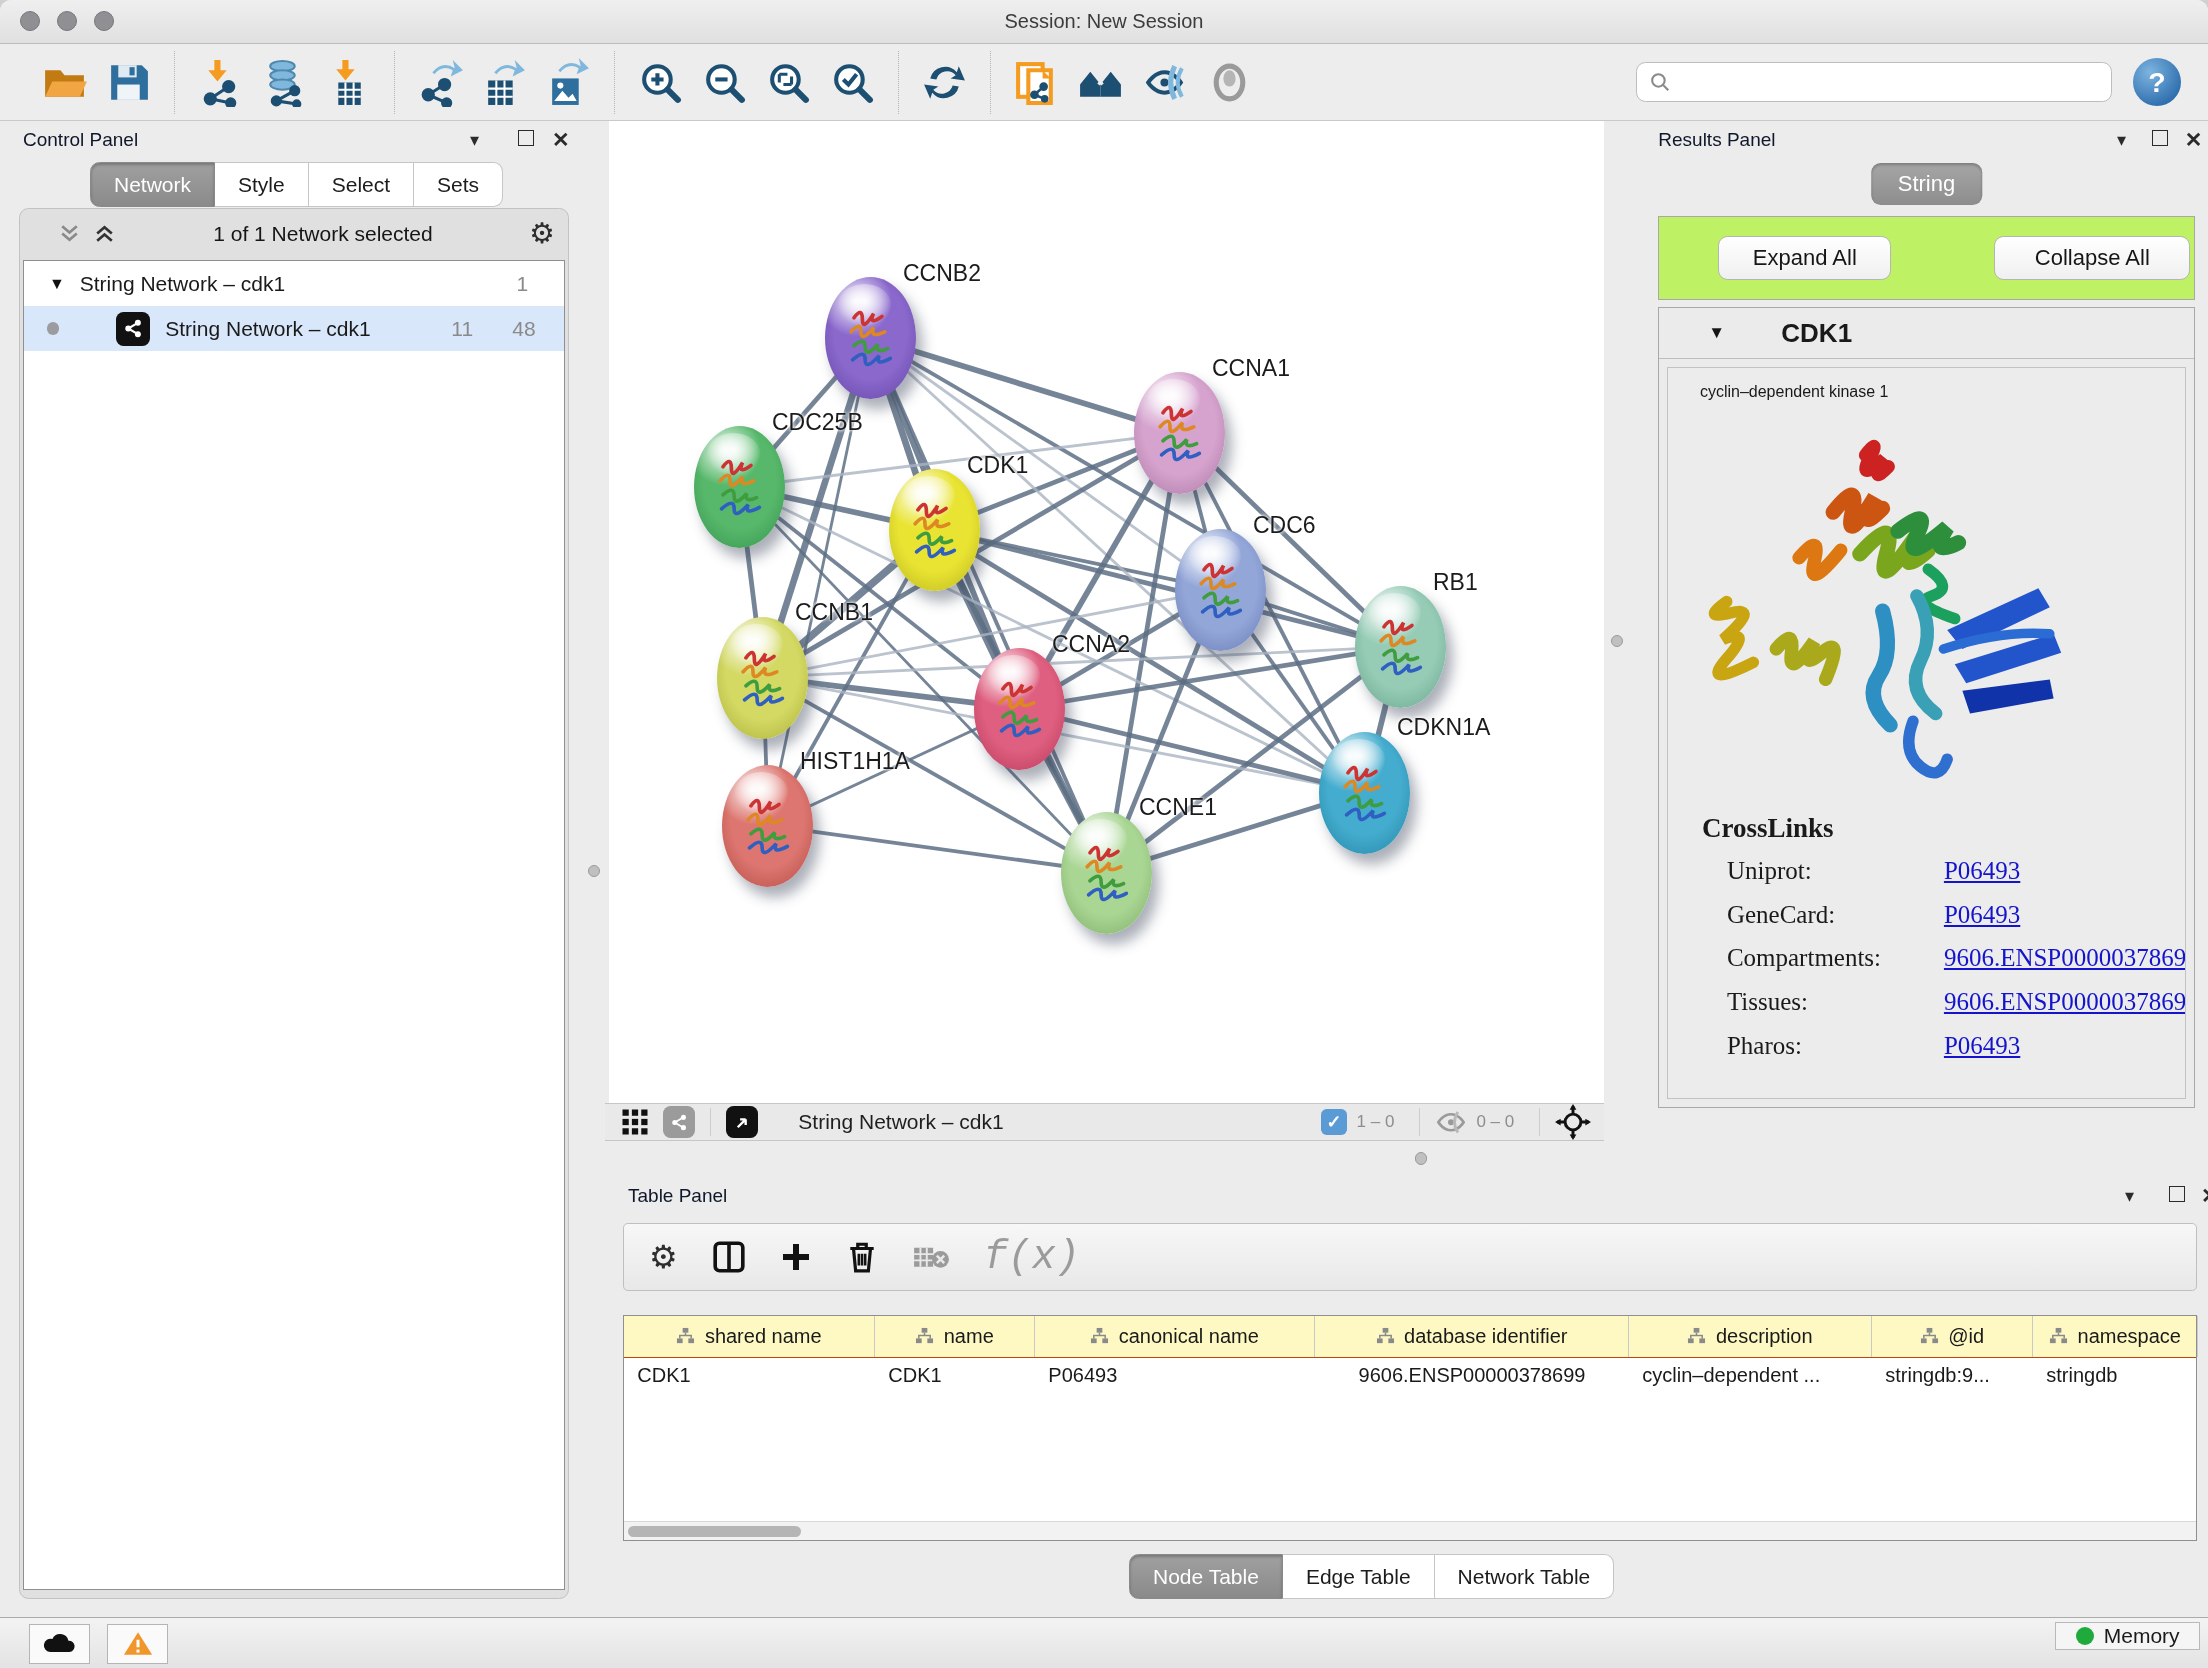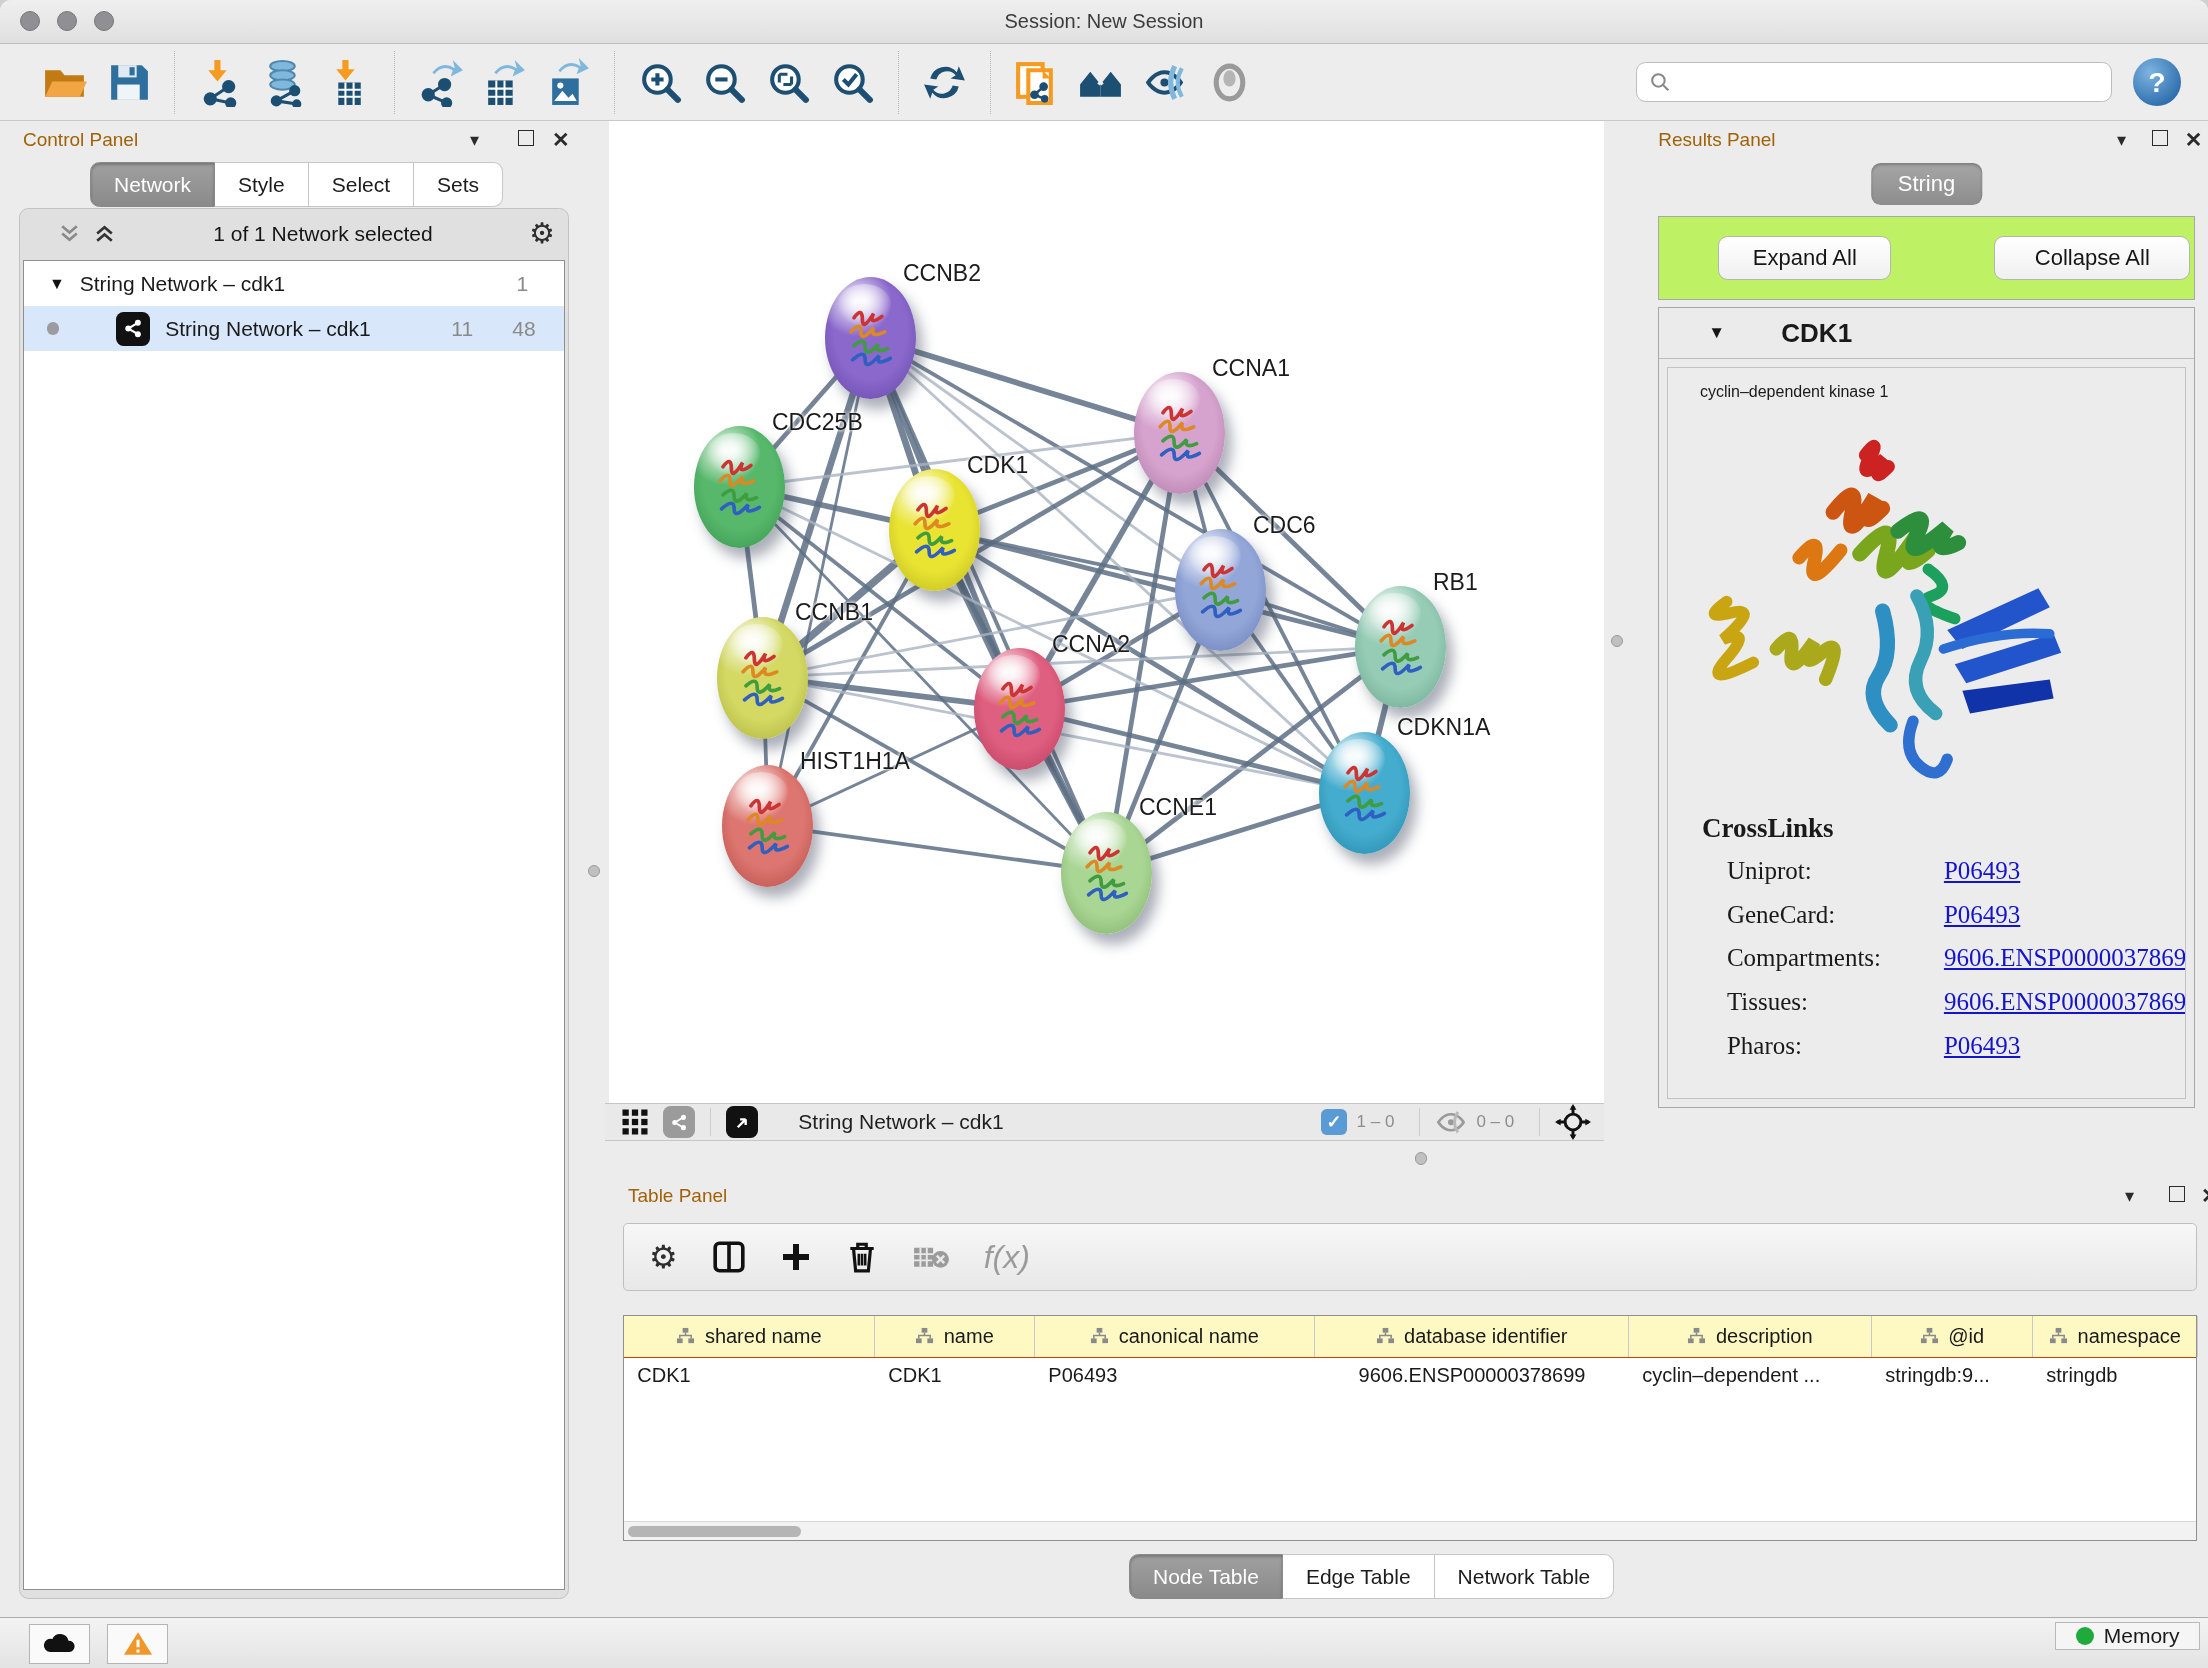--- a/index.html
+++ b/index.html
@@ -20,21 +20,21 @@
   .tbi{width:49px;height:49px;margin:0 7.6px;flex:0 0 auto;}
   .tbsep{height:63px;border-left:1.9px dotted #b3b3b3;margin:0 13.3px;flex:0 0 auto;}
   .searchbox{margin-left:auto;width:476px;height:40px;background:#fff;
     border:1px solid #bdbdbd;border-radius:9.5px;display:flex;align-items:center;padding:0 11.4px;}
   .searchbox input{border:none;outline:none;flex:1;font-size:19px;background:transparent;
     font-family:"Liberation Sans",sans-serif;}
   .helpbtn{width:48px;height:48px;border-radius:50%;margin:0 27px 0 21px;flex:0 0 auto;
     background:radial-gradient(circle at 35% 30%,#7db4e0,#2f6fae 75%);color:#fff;
     font-size:28.5px;font-weight:bold;display:flex;align-items:center;justify-content:center;}
   
-  .phead-title{position:absolute;font-size:19px;color:#a16207;}
+  .phead-title{position:absolute;font-size:19px;color:#0f172a;}
   .phead-ctl{position:absolute;font-size:18px;color:#2b2b2b;cursor:default;}
   .sq{display:inline-block;width:16px;height:16px;border:1.9px solid #2b2b2b;}
   
   .control-panel{position:absolute;left:0;top:121px;width:609px;height:1496px;background:#ececec;}
   .seg{display:flex;position:absolute;}
   .seg .tab{height:45px;display:flex;align-items:center;justify-content:center;
     background:#fff;border:1px solid #c6c6c6;border-left:none;font-size:21px;color:#1c1c1c;
     padding:0 23px;}
   .seg .tab:first-child{border-left:1px solid #c6c6c6;border-radius:9.5px 0 0 9.5px;}
   .seg .tab:last-child{border-radius:0 9.5px 9.5px 0;}
@@ -99,21 +99,21 @@
   .xl-title{position:absolute;left:34px;top:445px;font-family:"Liberation Serif",serif;
     font-size:27px;font-weight:bold;}
   .xl-row{position:absolute;left:59px;font-family:"Liberation Serif",serif;font-size:25px;}
   .xl-row .v{position:absolute;left:217px;color:#1414cc;text-decoration:underline;white-space:nowrap;}
   
   .table-panel{position:absolute;left:605px;top:1175px;width:1604px;height:442px;background:#ececec;}
   .tp-toolbar{position:absolute;left:18px;top:48px;width:1574px;height:68px;
     background:linear-gradient(#f7f7f7,#e8e8e8);border:1px solid #bfbfbf;border-radius:4.8px;
     display:flex;align-items:center;padding-left:25px;}
   .tp-toolbar>*{margin-right:34px;}
-  .fx{font-family:Liberation Sans, sans-serif;font-style:italic;font-size:32px;color:#9b9b9b;}
+  .fx{font-family:Liberation Mono, monospace;font-style:italic;font-size:40px;color:#9b9b9b;}
   .tbl{position:absolute;left:18px;top:140px;width:1574px;height:226px;background:#fff;
     border:1.9px solid #8f8f8f;}
   .tbl-head{display:flex;height:42px;background:#fef9c3;border-bottom:1px solid #c2410c;}
   .th{display:flex;align-items:center;justify-content:center;gap:9.5px;font-size:20px;
     border-right:1px solid #c9c9c9;overflow:hidden;white-space:nowrap;flex:0 0 auto;}
   .tbl-row{display:flex;height:36px;}
   .td{font-size:20px;padding:5.7px 0 0 13.3px;overflow:hidden;white-space:nowrap;flex:0 0 auto;}
   .td.ctr{text-align:center;padding-left:0;}
   .hscroll{position:absolute;left:0;right:0;bottom:0;height:19px;background:#f2f2f2;
     border-top:1px solid #d8d8d8;}

